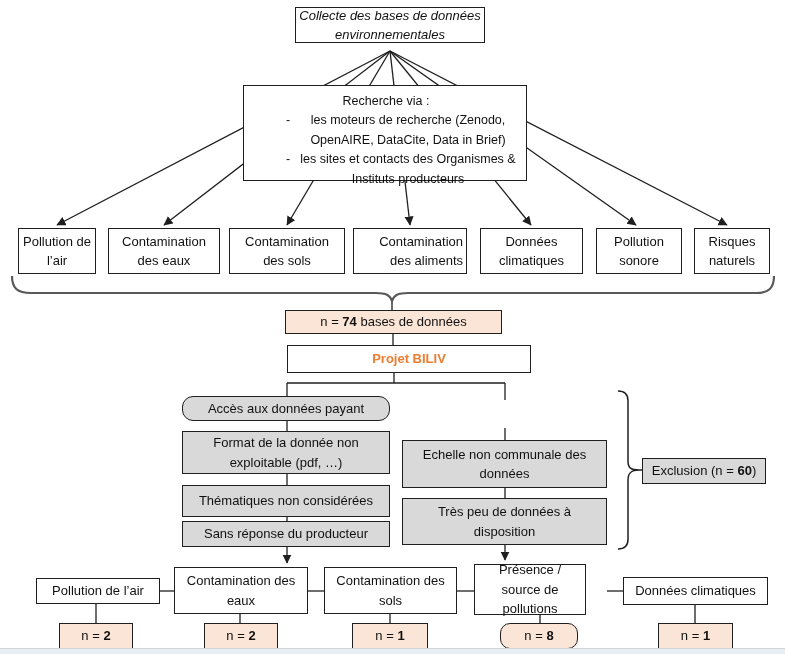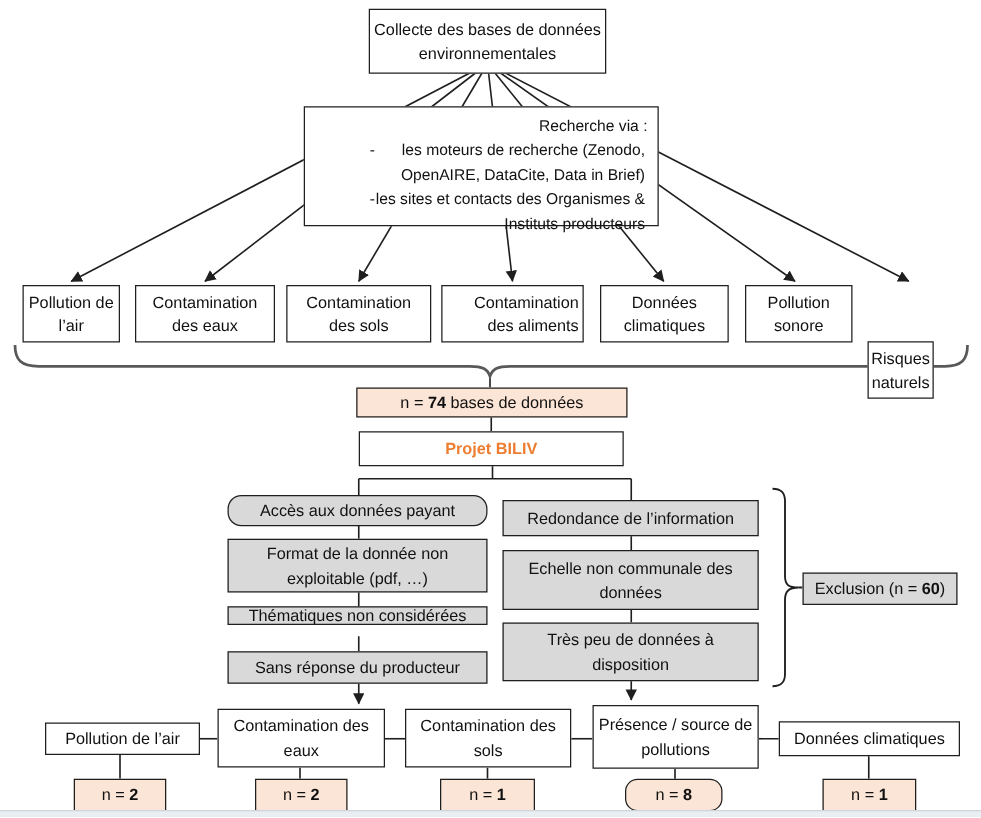--- a/index.html
+++ b/index.html
@@ -13,21 +13,21 @@
     position:absolute; z-index:2; box-sizing:border-box;
     border:1.3px solid #1f1f1f; background:#fff;
     display:flex; align-items:center; justify-content:center;
     text-align:center; line-height:1.5; padding:1px 3px;
   }
   .gray  { background:var(--gray-fill,#D9D9D9); }
   .peach { background:var(--peach-fill,#FBE5D6); }
   .bold  { font-weight:700; }
   .project-label { font-weight:700; color:var(--accent-orange,#ED7D31); }
   .recherche {
-    display:block; text-align:right; padding:6px 8px 6px 10px; line-height:1.55;
+    display:block; text-align:center; padding:6px 8px 6px 10px; line-height:1.55;
     font-size:12.5px;
   }
   .bullet { display:flex; }
   .bullet .dash { width:24px; padding-left:22px; flex:none; }
   .bullet .btxt { flex:1; padding-right:2px; }
   .bottom-strip {
     position:absolute; left:0; top:648px; width:785px; height:6px; z-index:3;
     background:#e9eef3; border-top:1px solid #cfd4d9;
   }
 </style>
@@ -83,21 +83,21 @@
 
       <path d="M618,391 C625,391 628,394 628,401 L628,461 C628,468 631,470 639,470 C631,470 628,473 628,480 L628,539 C628,546 625,549 618,549" stroke-width="1.5"></path>
       <line x1="639" y1="470" x2="642" y2="470" stroke-width="1.5"></line>
     </g>
 
     <g stroke="#595959" stroke-width="2.2" fill="none">
       <path d="M12,276 C12,288 17,293 31,293 L376,293 C386,293 390,295 392,301 C394,295 398,293 408,293 L756,293 C769,293 774,288 774,276"></path>
     </g>
   </svg>
 
-  <div class="box" style="left:295px; top:7px; width:190px; height:52px;">
+  <div class="box" style="left:295px; top:7px; width:190px; height:36px;font-style:italic;">
     <span>Collecte des bases de données environnementales</span>
   </div>
 
   <div class="box recherche" style="left:243px; top:85px; width:284px; height:96px;">
     <div>Recherche via :</div>
     <div class="bullet">
       <span class="dash">-</span>
       <span class="btxt">les moteurs de recherche (Zenodo, OpenAIRE, DataCite, Data in Brief)</span>
     </div>
     <div class="bullet">
@@ -117,69 +117,66 @@
     </div>
   <div class="box" style="left:353px; top:228px; width:114px; height:46px;text-align:right;">
       <span>Contamination des aliments</span>
     </div>
   <div class="box" style="left:480px; top:228px; width:103px; height:46px;">
       <span>Données climatiques</span>
     </div>
   <div class="box" style="left:596px; top:228px; width:86px;  height:46px;">
       <span>Pollution sonore</span>
     </div>
-  <div class="box" style="left:694px; top:228px; width:53px;  height:46px;margin-top:45px;">
+  <div class="box" style="left:694px; top:228px; width:76px;  height:46px;">
       <span>Risques naturels</span>
     </div>
 
   <div class="box peach" style="left:285px; top:310px; width:217px; height:24px;">
     <span><span>n = </span><span class="bold">74</span><span> bases de données</span></span>
   </div>
 
-  <div class="box" style="left:287px; top:345px; width:212px; height:28px;">
+  <div class="box" style="left:287px; top:345px; width:244px; height:28px;">
     <span class="project-label">Projet BILIV</span>
   </div>
 
   <div class="box gray" style="left:182px; top:396px; width:208px; height:25px;border-radius:11px;">
       <span>Accès aux données payant</span>
     </div>
   <div class="box gray" style="left:182px; top:431px; width:208px; height:43px;">
       <span>Format de la donnée non exploitable (pdf, …)</span>
     </div>
-  <div class="box gray" style="left:182px; top:485px; width:208px; height:15px;">
+  <div class="box gray" style="left:182px; top:485px; width:208px; height:32px;">
       <span>Thématiques non considérées</span>
     </div>
   <div class="box gray" style="left:182px; top:521px; width:208px; height:26px;">
       <span>Sans réponse du producteur</span>
     </div>
 
-  <div class="box gray" style="left:402px; top:400px; width:205px; height:29px;">
-      <span>Redondance de l’information</span>
-    </div>
   <div class="box gray" style="left:402px; top:440px; width:205px; height:48px;">
       <span>Echelle non communale des données</span>
     </div>
   <div class="box gray" style="left:402px; top:498px; width:205px; height:47px;">
       <span>Très peu de données à disposition</span>
     </div>
 
   <div class="box gray" style="left:642px; top:458px; width:124px; height:26px;">
     <span><span>Exclusion (n = </span><span class="bold">60</span><span>)</span></span>
   </div>
 
   <div class="box" style="left:36px;  top:578px; width:124px; height:26px;">
       <span>Pollution de l’air</span>
     </div>
   <div class="box" style="left:174px; top:567px; width:134px; height:47px;">
       <span>Contamination des eaux</span>
     </div>
   <div class="box" style="left:324px; top:567px; width:133px; height:47px;">
       <span>Contamination des sols</span>
     </div>
-  <div class="box" style="left:474px; top:564px; width:133px; height:51px;">
+  <div class="box" style="left:474px; top:564px; width:112px; height:51px;">
       <span>Présence / source de pollutions</span>
     </div>
   <div class="box" style="left:623px; top:577px; width:145px; height:28px;">
       <span>Données climatiques</span>
     </div>
 
   <div class="box peach" style="left:59px;  top:623px; width:74px; height:26px;">
       <span><span>n = </span><span class="bold">2</span></span>
     </div>
   <div class="box peach" style="left:204px; top:623px; width:74px; height:26px;">

